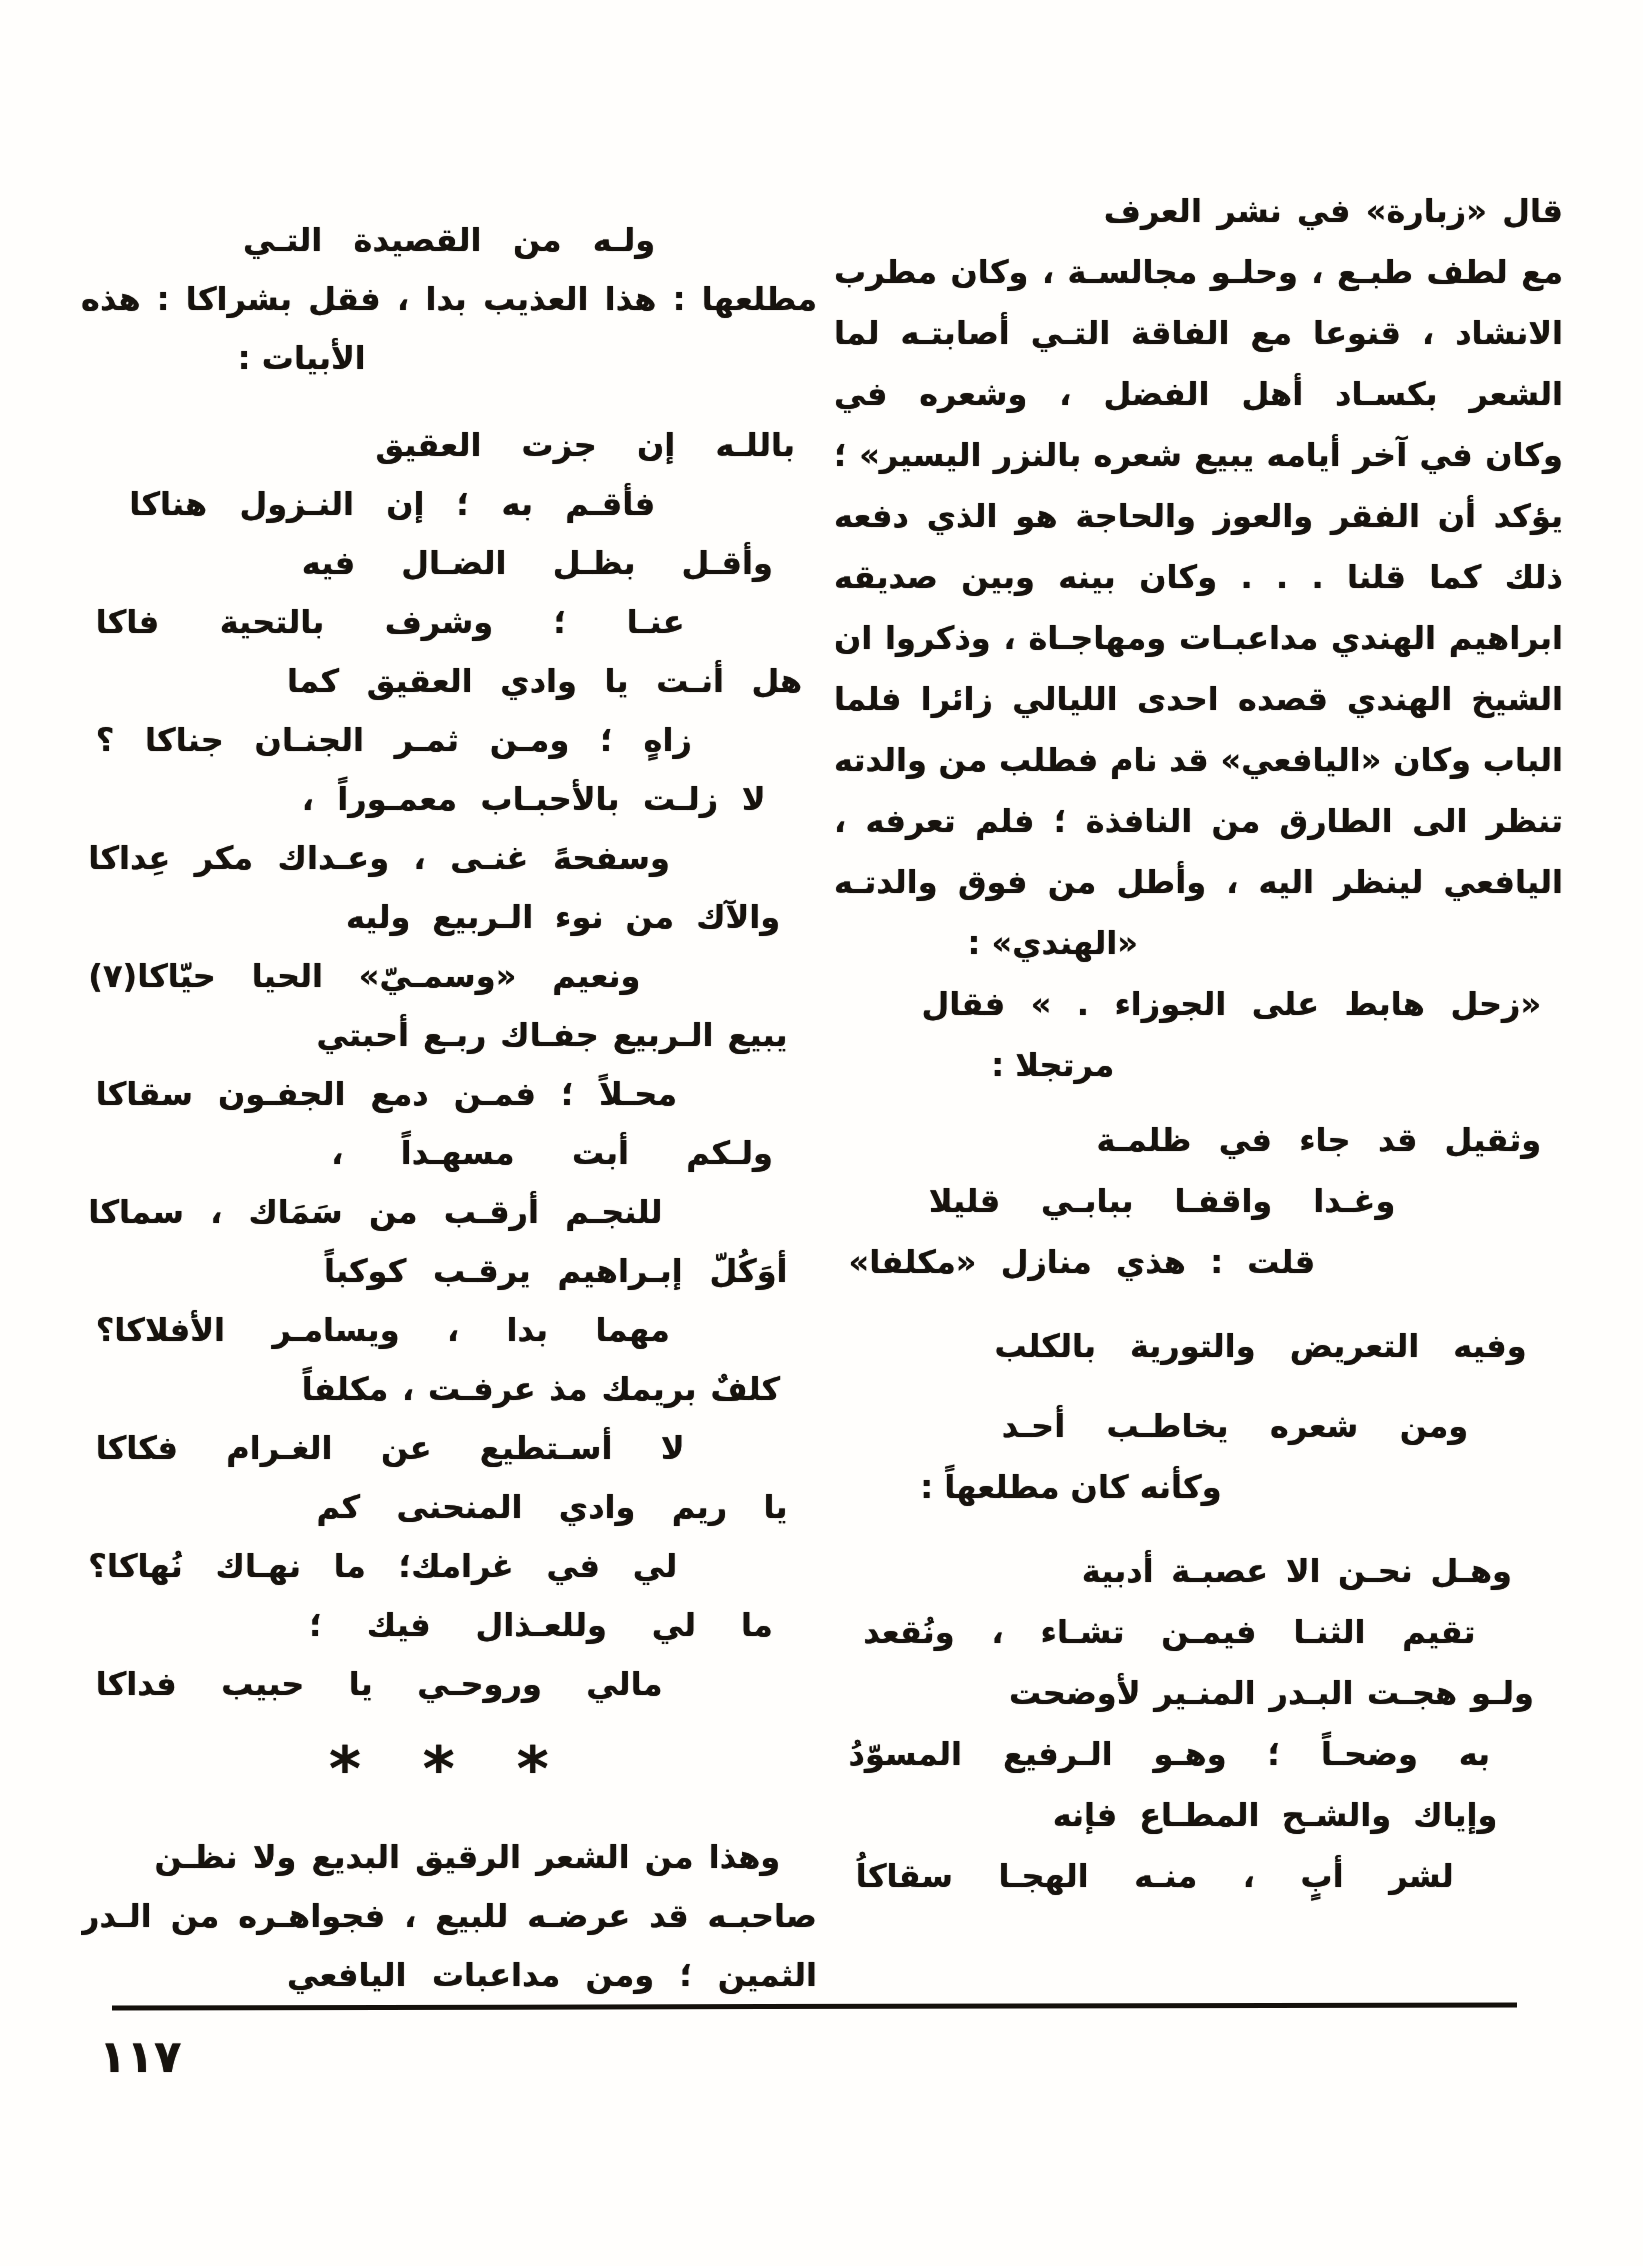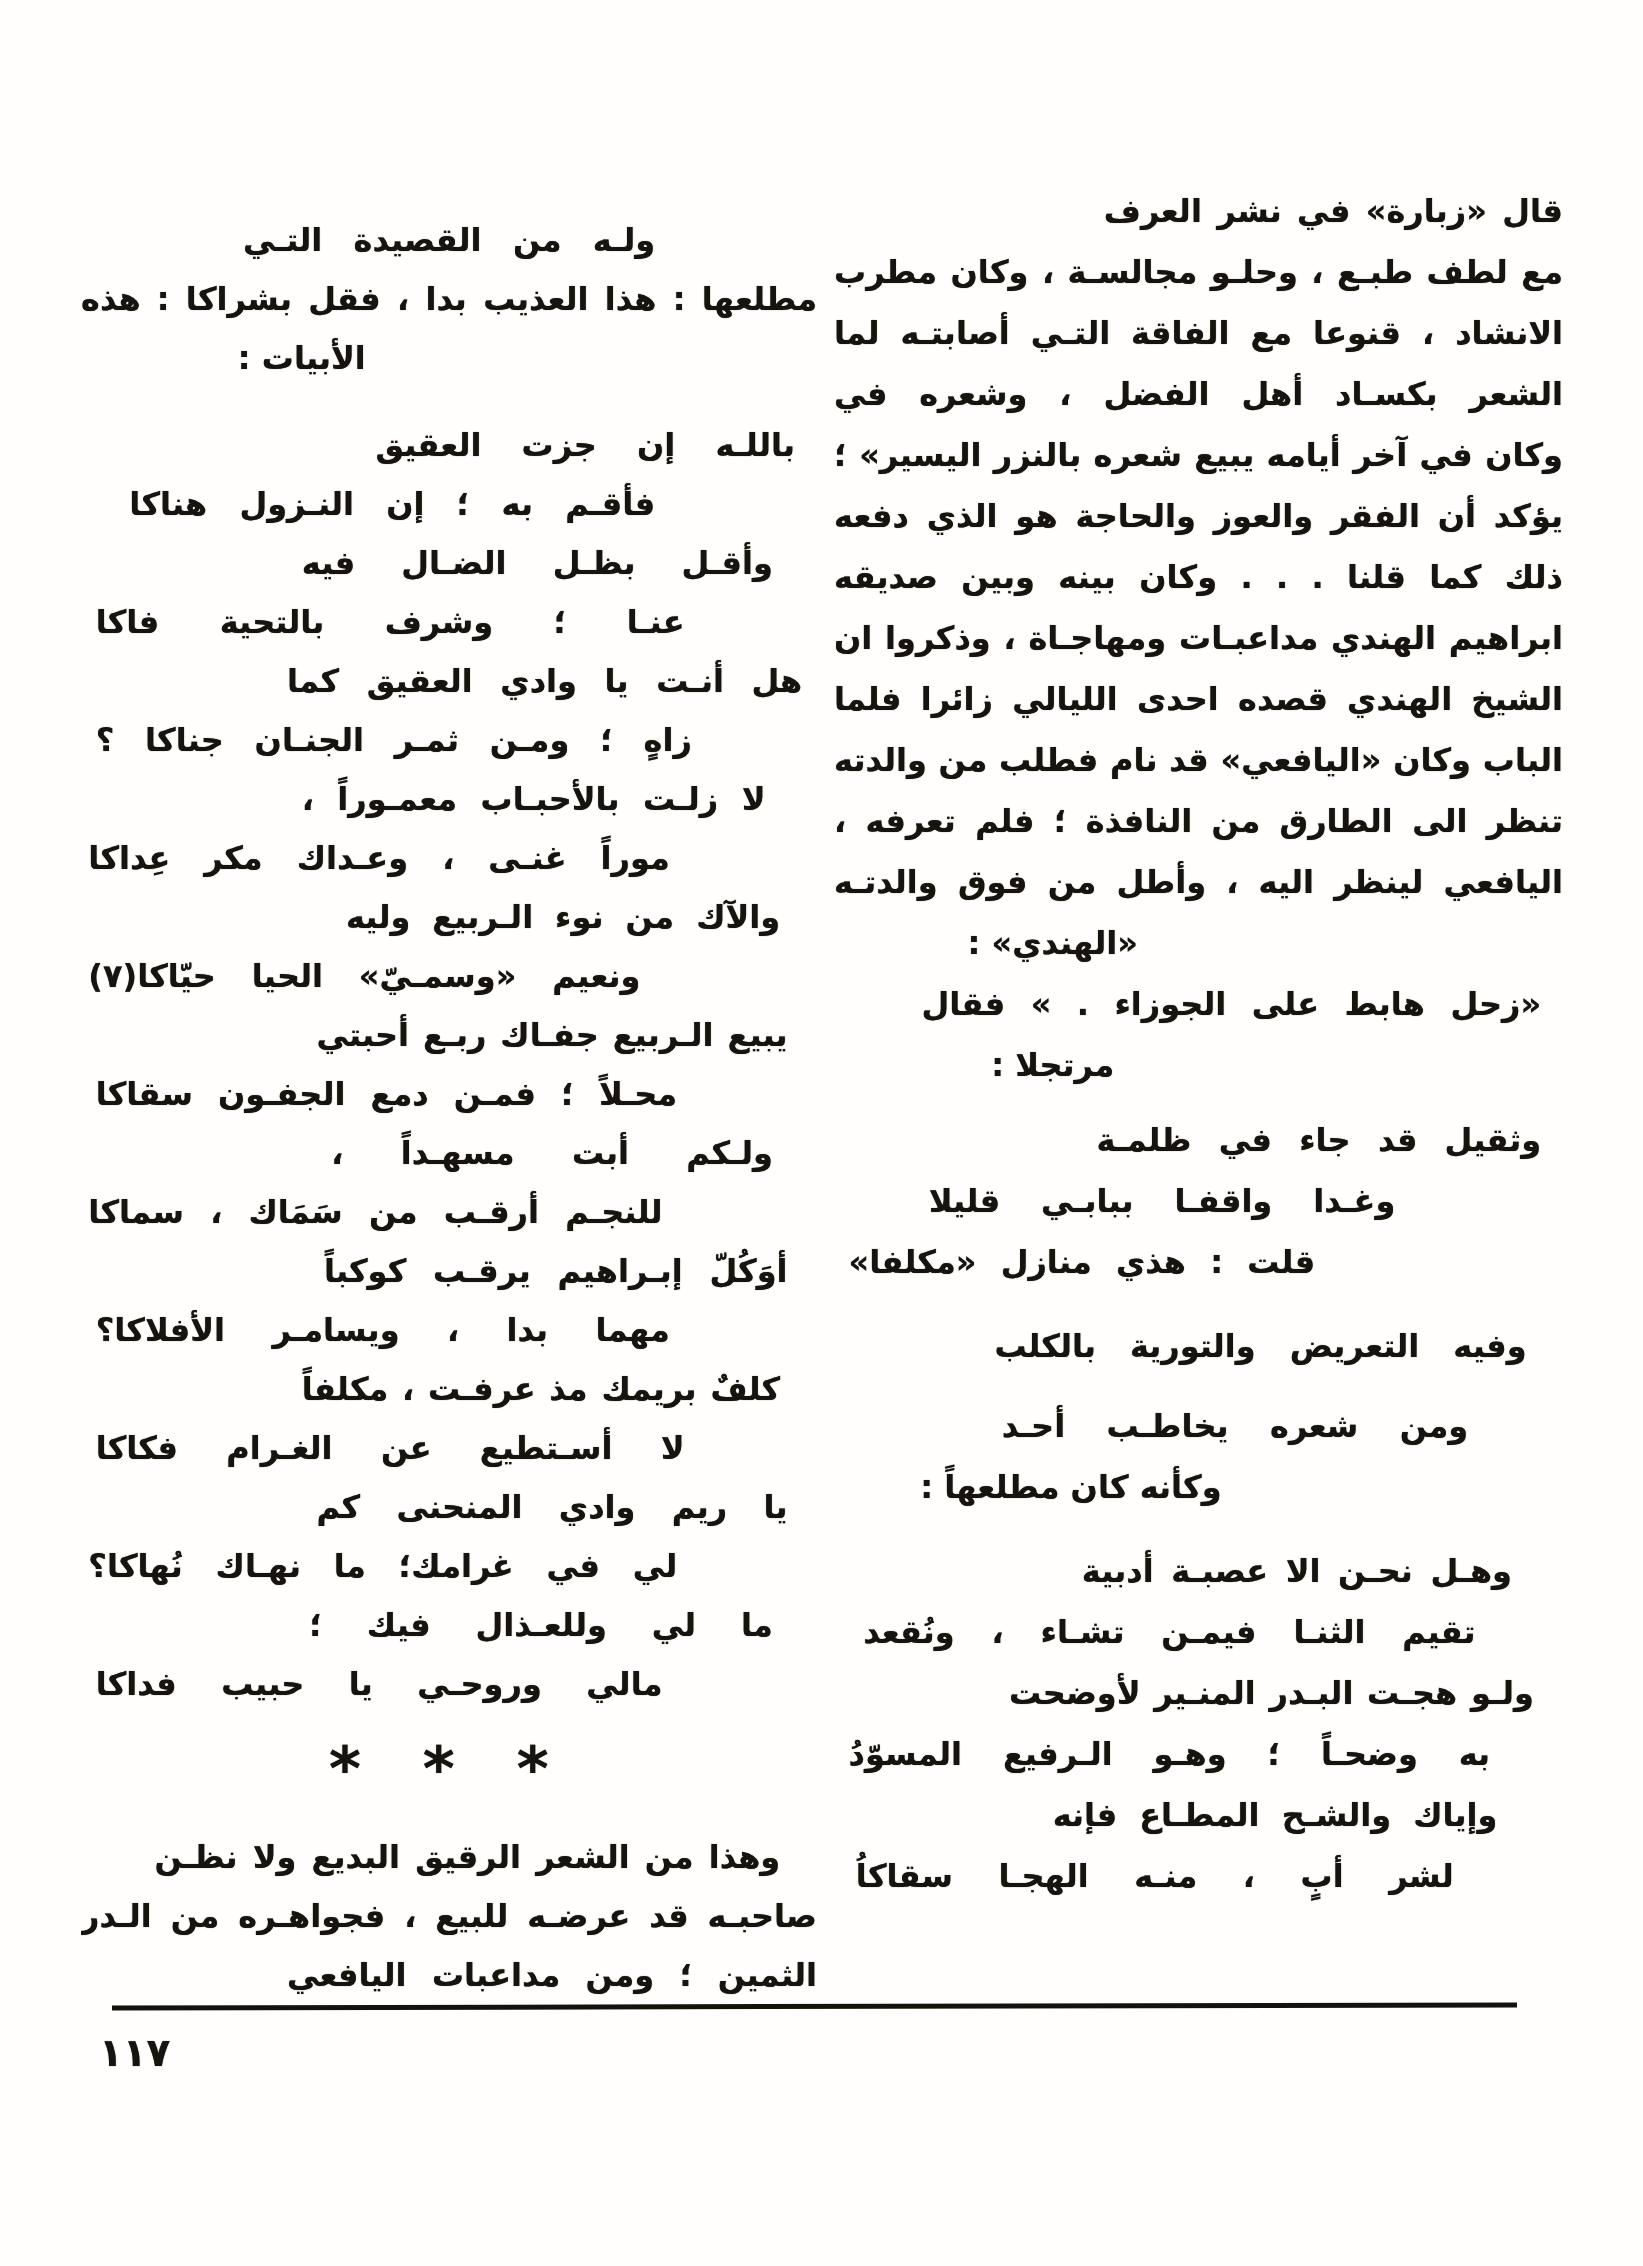--- a/index.html
+++ b/index.html
@@ -44,21 +44,21 @@
   .rule{
     position:absolute;
     left:113px;top:2004px;
     width:1405px;height:4.6px;
     background:#15110c;
     transform:rotate(-0.12deg);
   }
   .pagenum{
     position:absolute;
     left:100px;top:2030px;
-    font-size:39px;
+    font-size:45px;
     letter-spacing:3.7px;
     text-shadow:0 0 0.9px rgba(20,15,8,.8);
   }
 </style>
 </head>
 <body>
 
 <div class="page">
   <div class="col col-right" id="col-right">
       <div class="line j" style="padding-left: 37%;">قال «زبارة» في نشر العرف وقال : «وفيه تصوف</div>
@@ -93,21 +93,21 @@
       <div class="line j" style="padding-right: 22%; padding-left: 22%;">ولـه من القصيدة التـي ذكر الشوكانـي</div>
       <div class="line j">مطلعها : هذا العذيب بدا ، فقل بشراكا : هذه</div>
       <div class="line lead" style="padding-right: 40%;">الأبيات :</div>
       <div class="line j" style="padding-right: 3%; padding-left: 40%; margin-top: 28px;">باللـه إن جزت العقيق وسفحه</div>
       <div class="line j" style="padding-right: 22%; padding-left: 1%; margin-left: 41px;">فأقـم به ؛ إن النـزول هناكا</div>
       <div class="line j" style="padding-right: 6%; padding-left: 30%;">وأقـل بظـل الضـال فيه مسـلما</div>
       <div class="line j" style="padding-right: 18%; padding-left: 2%;">عنـا ؛ وشرف بالتحية فاكا</div>
       <div class="line j" style="padding-right: 2%; padding-left: 28%;">هل أنـت يا وادي العقيق كما مضى</div>
       <div class="line j" style="padding-right: 17%; padding-left: 2%;">زاهٍ ؛ ومـن ثمـر الجنـان جناكا ؟</div>
       <div class="line j" style="padding-right: 7%; padding-left: 30%;">لا زلـت بالأحبـاب معمـوراً ، ومغ</div>
-      <div class="line j" style="padding-right: 20%; padding-left: 1%;">موراً غنـى ، وعـداك مكر عِداكا</div>
+      <div class="line j" style="padding-right: 20%; padding-left: 1%;">وسفحهً غنـى ، وعـداك مكر عِداكا</div>
       <div class="line j" style="padding-right: 5%; padding-left: 36%;">والآك من نوء الـربيع وليه</div>
       <div class="line j" style="padding-right: 24%; padding-left: 1%;">ونعيم «وسمـيّ» الحيا حيّاكا(٧)</div>
       <div class="line j" style="padding-right: 4%; padding-left: 32%;">يبيع الـربيع جفـاك ربـع أحبتي</div>
       <div class="line j" style="padding-right: 19%; padding-left: 2%;">محـلاً ؛ فمـن دمع الجفـون سقاكا</div>
       <div class="line j" style="padding-right: 6%; padding-left: 34%;">ولـكم أبت مسهـداً ، ومشاهدا</div>
       <div class="line j" style="padding-right: 21%; padding-left: 1%;">للنجـم أرقـب من سَمَاك ، سماكا</div>
       <div class="line j" style="padding-right: 4%; padding-left: 33%;">أوَكُلّ إبـراهيم يرقـب كوكباً</div>
       <div class="line j" style="padding-right: 20%; padding-left: 2%;">مهما بدا ، ويسامـر الأفلاكا؟</div>
       <div class="line j" style="padding-right: 5%; padding-left: 30%;">كلفٌ بريمك مذ عرفـت ، مكلفاً</div>
       <div class="line j" style="padding-right: 18%; padding-left: 2%;">لا أسـتطيع عن الغـرام فكاكا</div>

